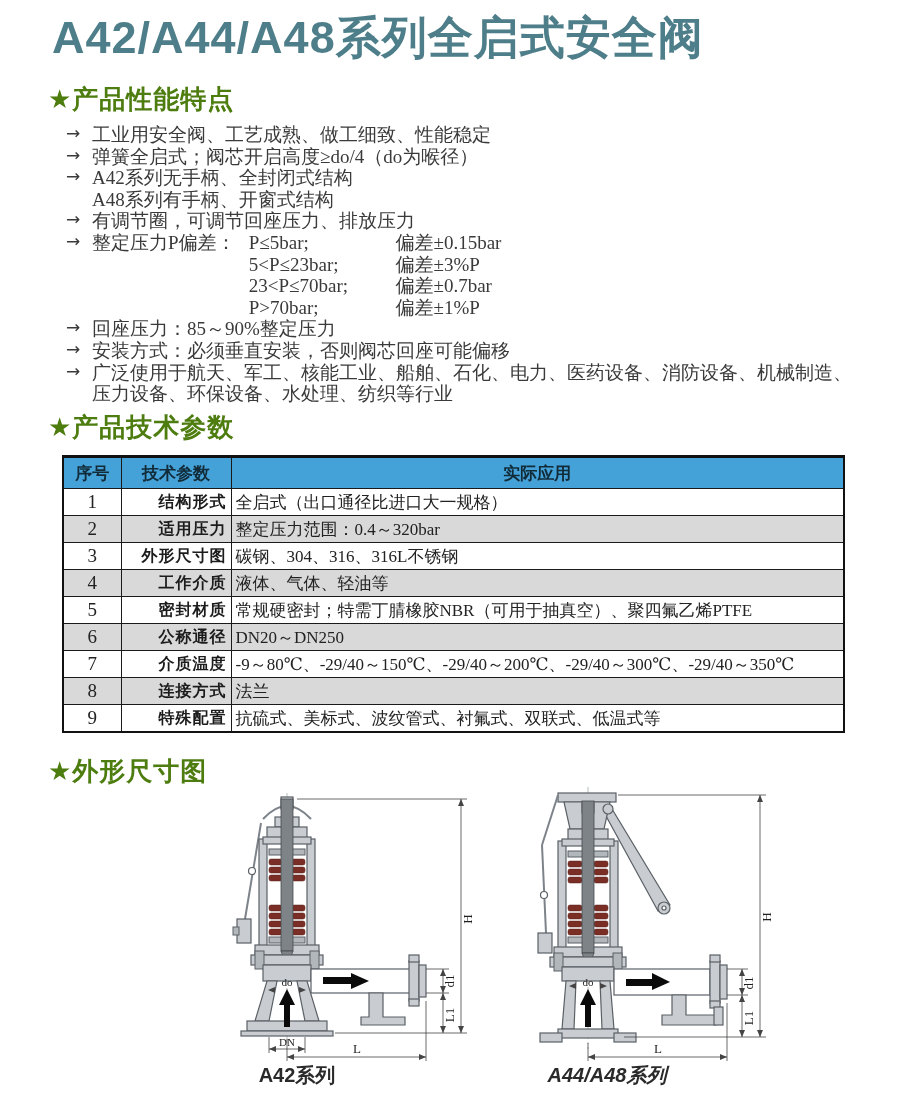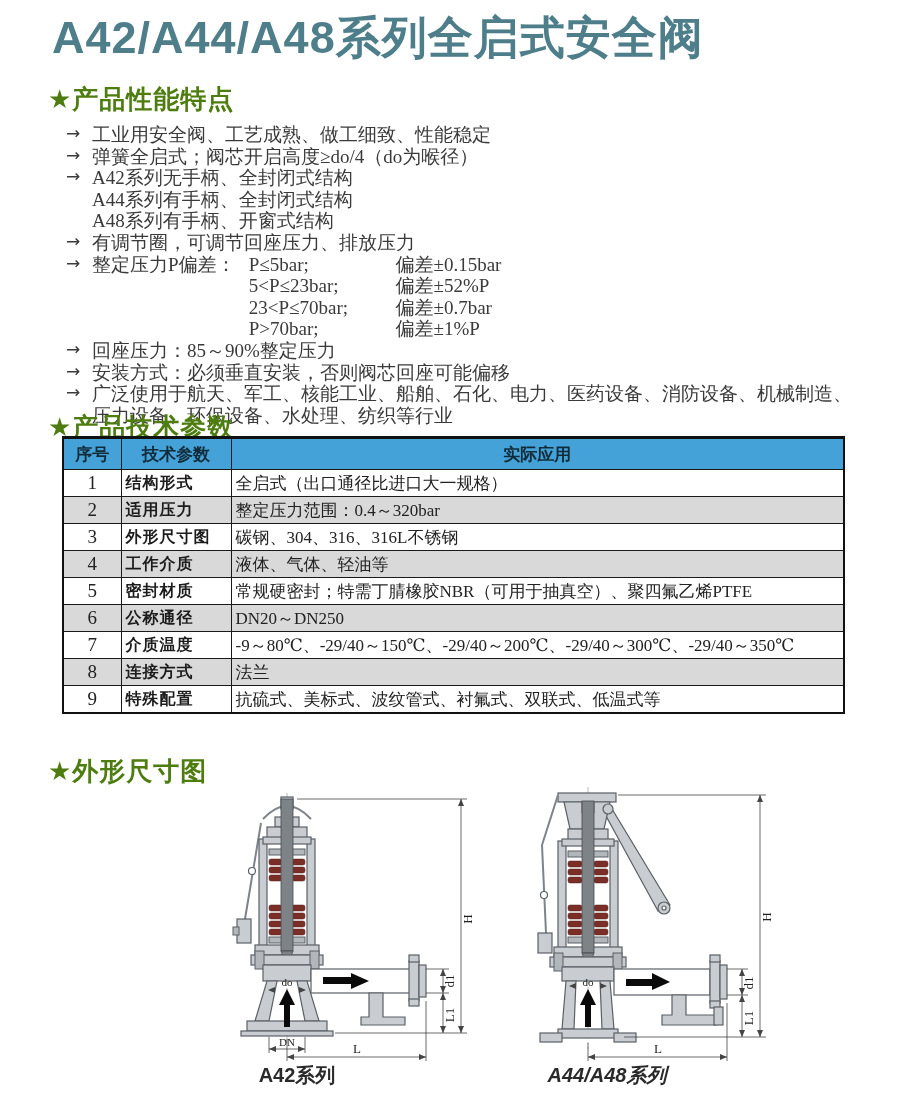--- a/index.html
+++ b/index.html
@@ -15,30 +15,30 @@
   #sec-dims{left:48px;top:754px;}
 
   .features{position:absolute;left:66px;top:124px;width:792px;
             font-size:19px;line-height:21.6px;color:#3a3a3a;}
   .feat-row{position:relative;padding-left:26px;}
   .feat-row .arrow{position:absolute;left:0;top:-1px;font-family:"DejaVu Sans",sans-serif;
                    font-size:17px;color:#3a3a3a;}
   .p-label{display:inline-block;width:152px;}
   .p-cond{display:inline-block;width:142px;}
 
-  table.ptable{position:absolute;left:62px;top:436px;width:781px;
+  table.ptable{position:absolute;left:62px;top:455px;width:781px;
                border-collapse:collapse;table-layout:fixed;font-size:17px;color:#222;}
   table.ptable,table.ptable th,table.ptable td{border:1px solid #1a1a1a;}
   table.ptable{border:2px solid #111;border-top-width:3px;}
   table.ptable th{background:#45a2d8;color:#112b38;height:28px;
       font-family:"Liberation Sans","DejaVu Sans",sans-serif;font-weight:bold;font-size:17px;}
   table.ptable td{height:26px;padding:0 4px;}
   col.c-no{width:58px;} col.c-param{width:110px;} col.c-val{width:613px;}
   td.no{text-align:center;font-size:19px;}
-  td.param{text-align:left;font-family:"Liberation Sans","DejaVu Sans",sans-serif;
+  td.param{text-align:right;font-family:"Liberation Sans","DejaVu Sans",sans-serif;
            font-weight:bold;font-size:16px;letter-spacing:1px;color:#1c1c1c;}
   td.val{text-align:left;padding-left:8px;}
   tr.alt td{background:#d9d9d9;}
 
   .diagram{position:absolute;}
   .caption{position:absolute;top:1062px;height:26px;text-align:center;
            font-family:"Liberation Sans","DejaVu Sans",sans-serif;
            font-weight:bold;font-size:20px;color:#2a2a2a;}
   #cap-left{left:212px;width:170px;}
   #cap-right{left:500px;width:214px;font-style:italic;}
@@ -72,39 +72,36 @@
     </div>
     <div class="feat-row">
       <span class="arrow">→</span>
       <span>弹簧全启式；阀芯开启高度≥do/4（do为喉径）</span>
     </div>
     <div class="feat-row">
       <span class="arrow">→</span>
       <span>A42系列无手柄、全封闭式结构</span>
     </div>
     <div class="feat-row">
-      <span>A44系列有手柄、全封闭式结构</span>
-    </div>
-    <div class="feat-row">
       <span>A48系列有手柄、开窗式结构</span>
     </div>
     <div class="feat-row">
       <span class="arrow">→</span>
       <span>有调节圈，可调节回座压力、排放压力</span>
     </div>
     <div class="feat-row">
       <span class="arrow">→</span>
       <span class="p-label">整定压力P偏差：</span>
       <span class="p-cond">P≤5bar;</span>
       <span>偏差±0.15bar</span>
     </div>
     <div class="feat-row">
       <span class="p-label"></span>
       <span class="p-cond">5&lt;P≤23bar;</span>
-      <span>偏差±52%P</span>
+      <span>偏差±3%P</span>
     </div>
     <div class="feat-row">
       <span class="p-label"></span>
       <span class="p-cond">23&lt;P≤70bar;</span>
       <span>偏差±0.7bar</span>
     </div>
     <div class="feat-row">
       <span class="p-label"></span>
       <span class="p-cond">P&gt;70bar;</span>
       <span>偏差±1%P</span>

